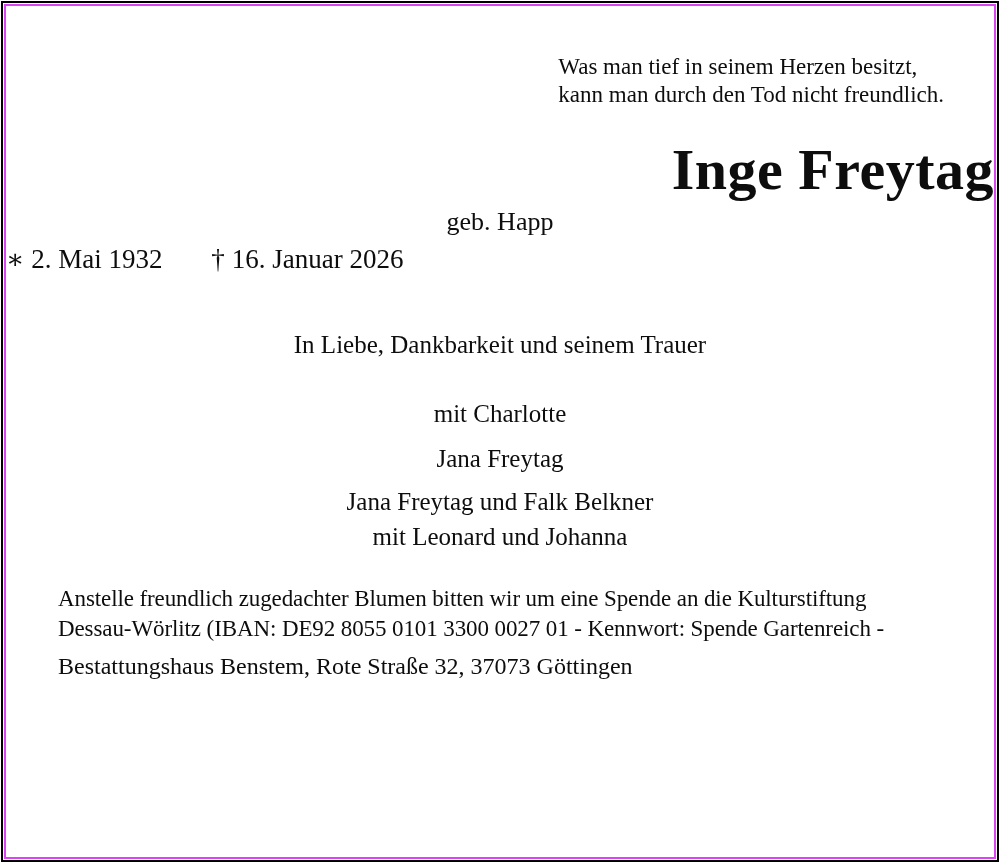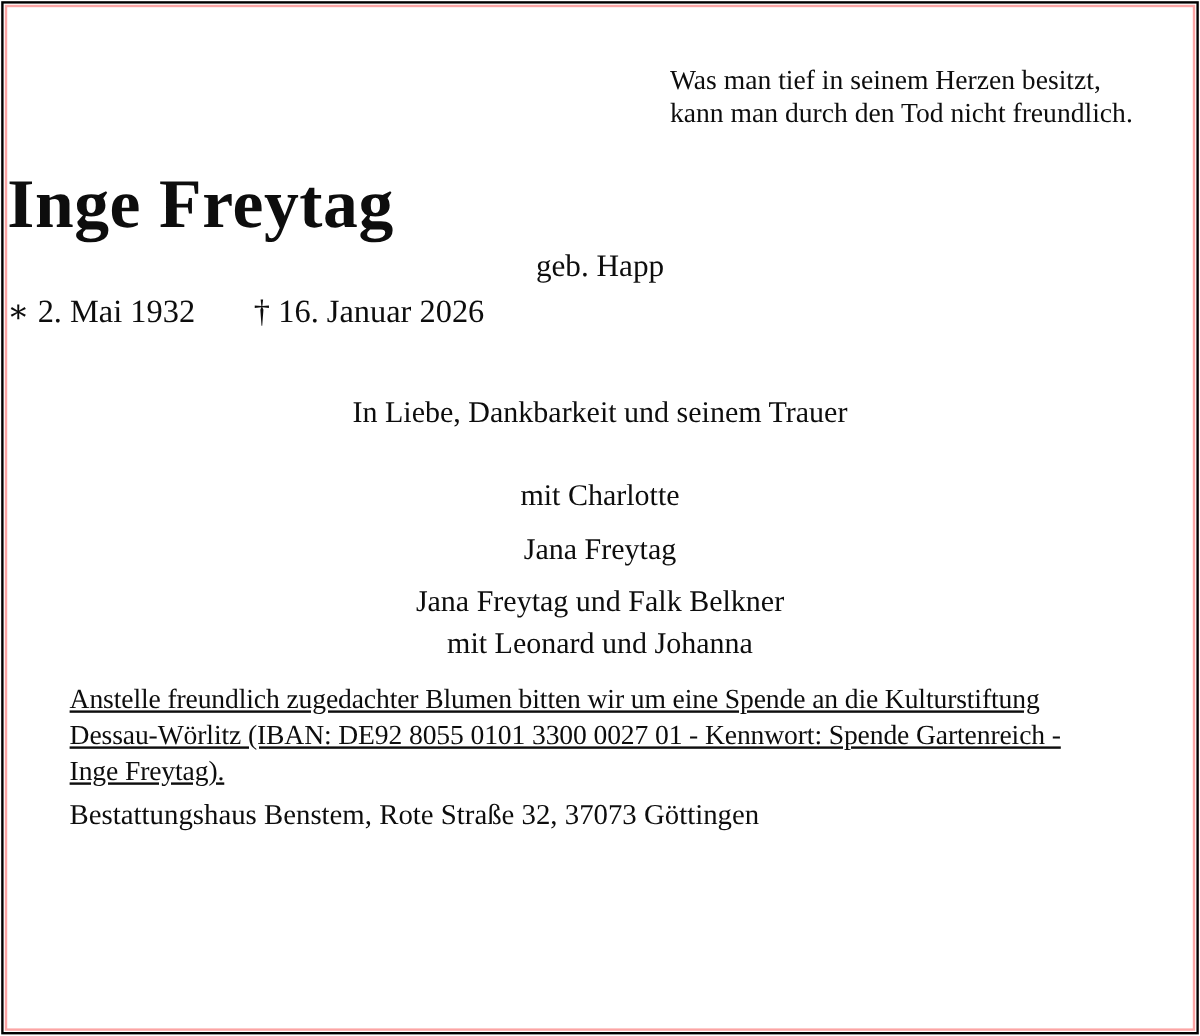--- a/index.html
+++ b/index.html
@@ -18,34 +18,34 @@
   .frame {
     position: absolute;
     inset: 1px;
     border: 2px solid #000;
     padding: 1px;
     box-sizing: border-box;
   }
   .frame-inner {
     width: 100%;
     height: 100%;
-    border: 2px solid #fca5a5;
+    border: 2px solid #d946ef;
     box-sizing: border-box;
     overflow: hidden;
   }
   .quote {
     margin: 47px 50px 0 auto;
     width: max-content;
     text-align: left;
     font-size: 23px;
     line-height: 28px;
   }
   .name {
     margin-top: 30px;
-    text-align: left;
+    text-align: right;
     font-size: 58px;
     line-height: 62px;
     font-weight: bold;
     letter-spacing: 0.5px;
   }
   .maiden {
     margin-top: 6px;
     text-align: center;
     font-size: 26px;
     line-height: 30px;
@@ -79,21 +79,21 @@
   .mg3 { margin-top: 8px; }
   .body-par {
     margin: 0 50px 0 52px;
     font-size: 23px;
     line-height: 30px;
     text-align: left;
     letter-spacing: -0.1px;
     white-space: nowrap;
   }
   .p1 { margin-top: 28px; }
-  .p2 { margin-top: 14px; text-decoration: underline; }
+  .p2 { margin-top: 30px; }
   .footer-line {
     margin: 10px 50px 0 52px;
     font-size: 24px;
     line-height: 24px;
     text-align: left;
     white-space: nowrap;
   }
 </style>
 </head>
 <body>
@@ -128,20 +128,19 @@
 
       <div class="mourner-group mg3">
         <div>Jana Freytag und Falk Belkner</div>
         <div>mit Leonard und Johanna</div>
       </div>
 
 
       <div class="body-par p2">
         <div>Anstelle freundlich zugedachter Blumen bitten wir um eine Spende an die Kulturstiftung</div>
         <div>Dessau-Wörlitz (IBAN: DE92 8055 0101 3300 0027 01 - Kennwort: Spende Gartenreich -</div>
-        <div>Inge Freytag).</div>
       </div>
 
       <div class="footer-line">Bestattungshaus Benstem, Rote Straße 32, 37073 Göttingen</div>
 
     </div>
   </div>
 </div>
 
 </body></html>

